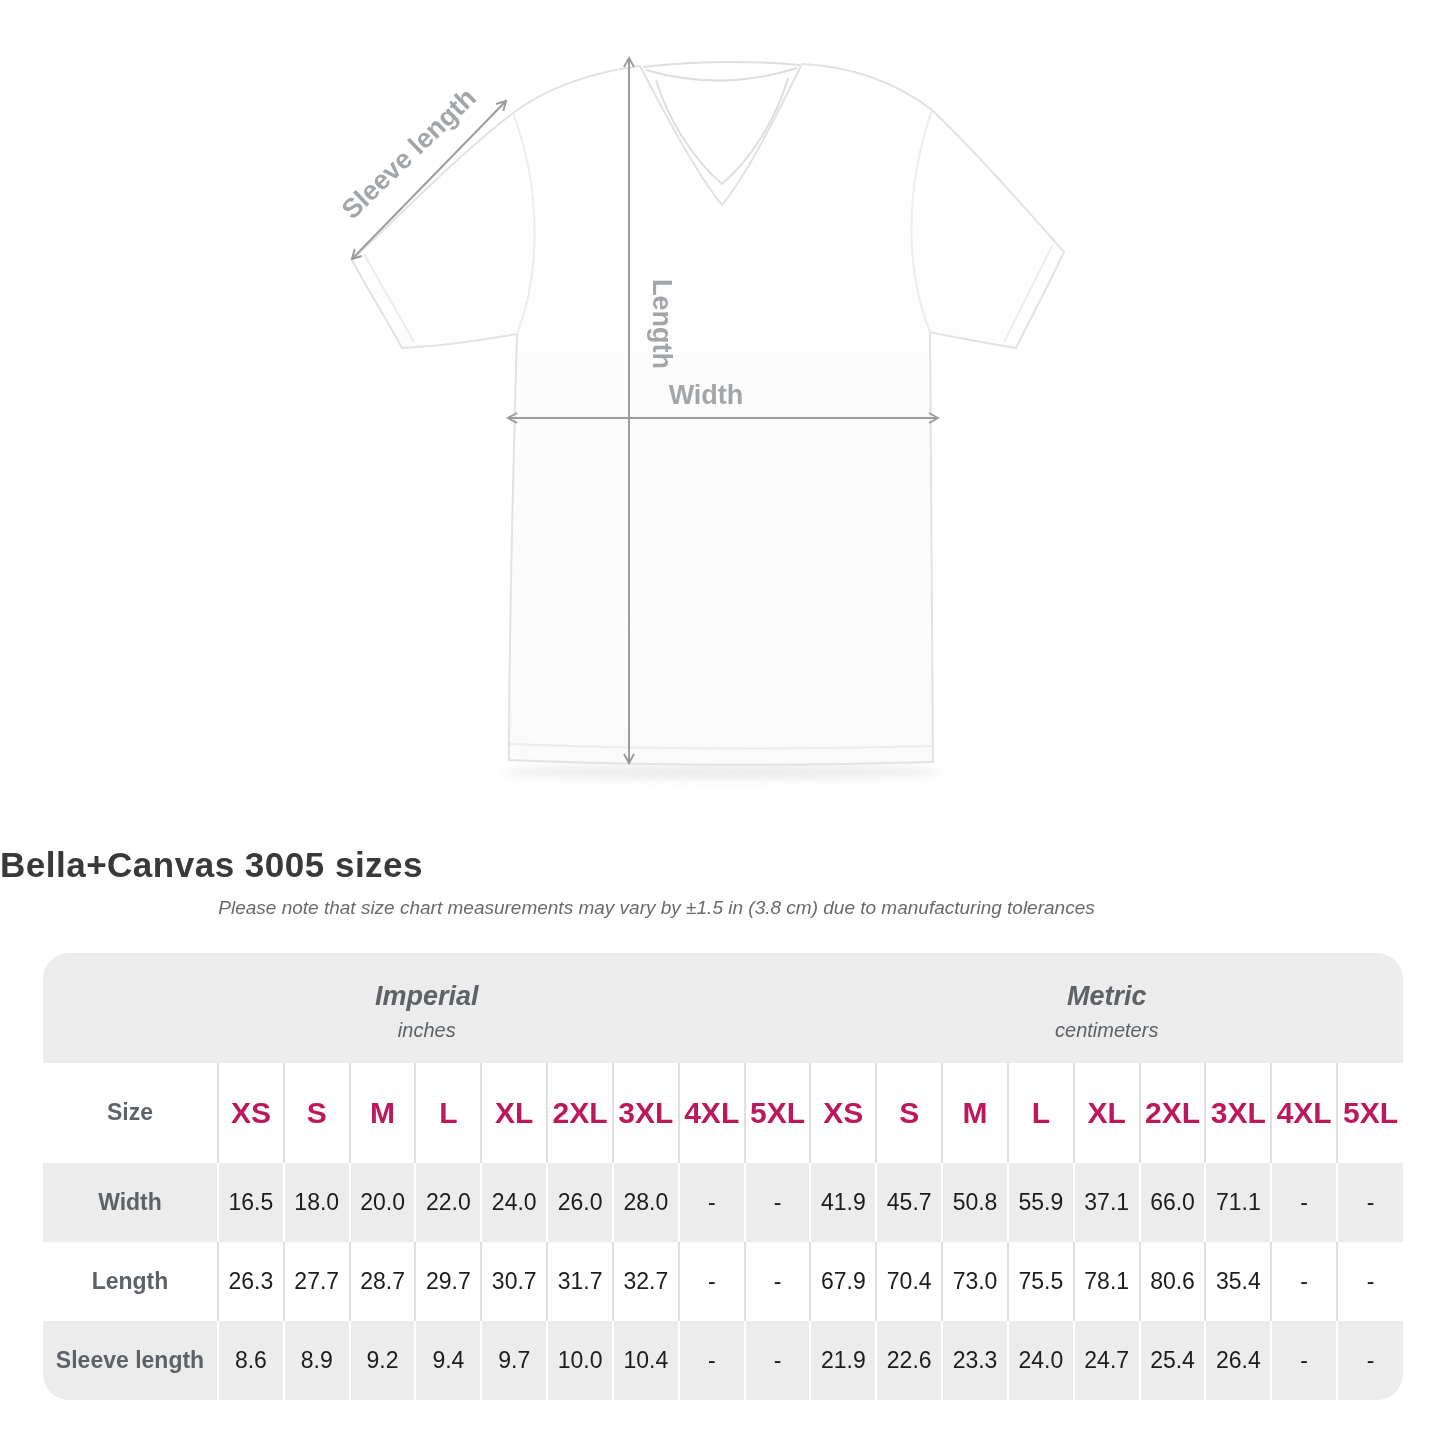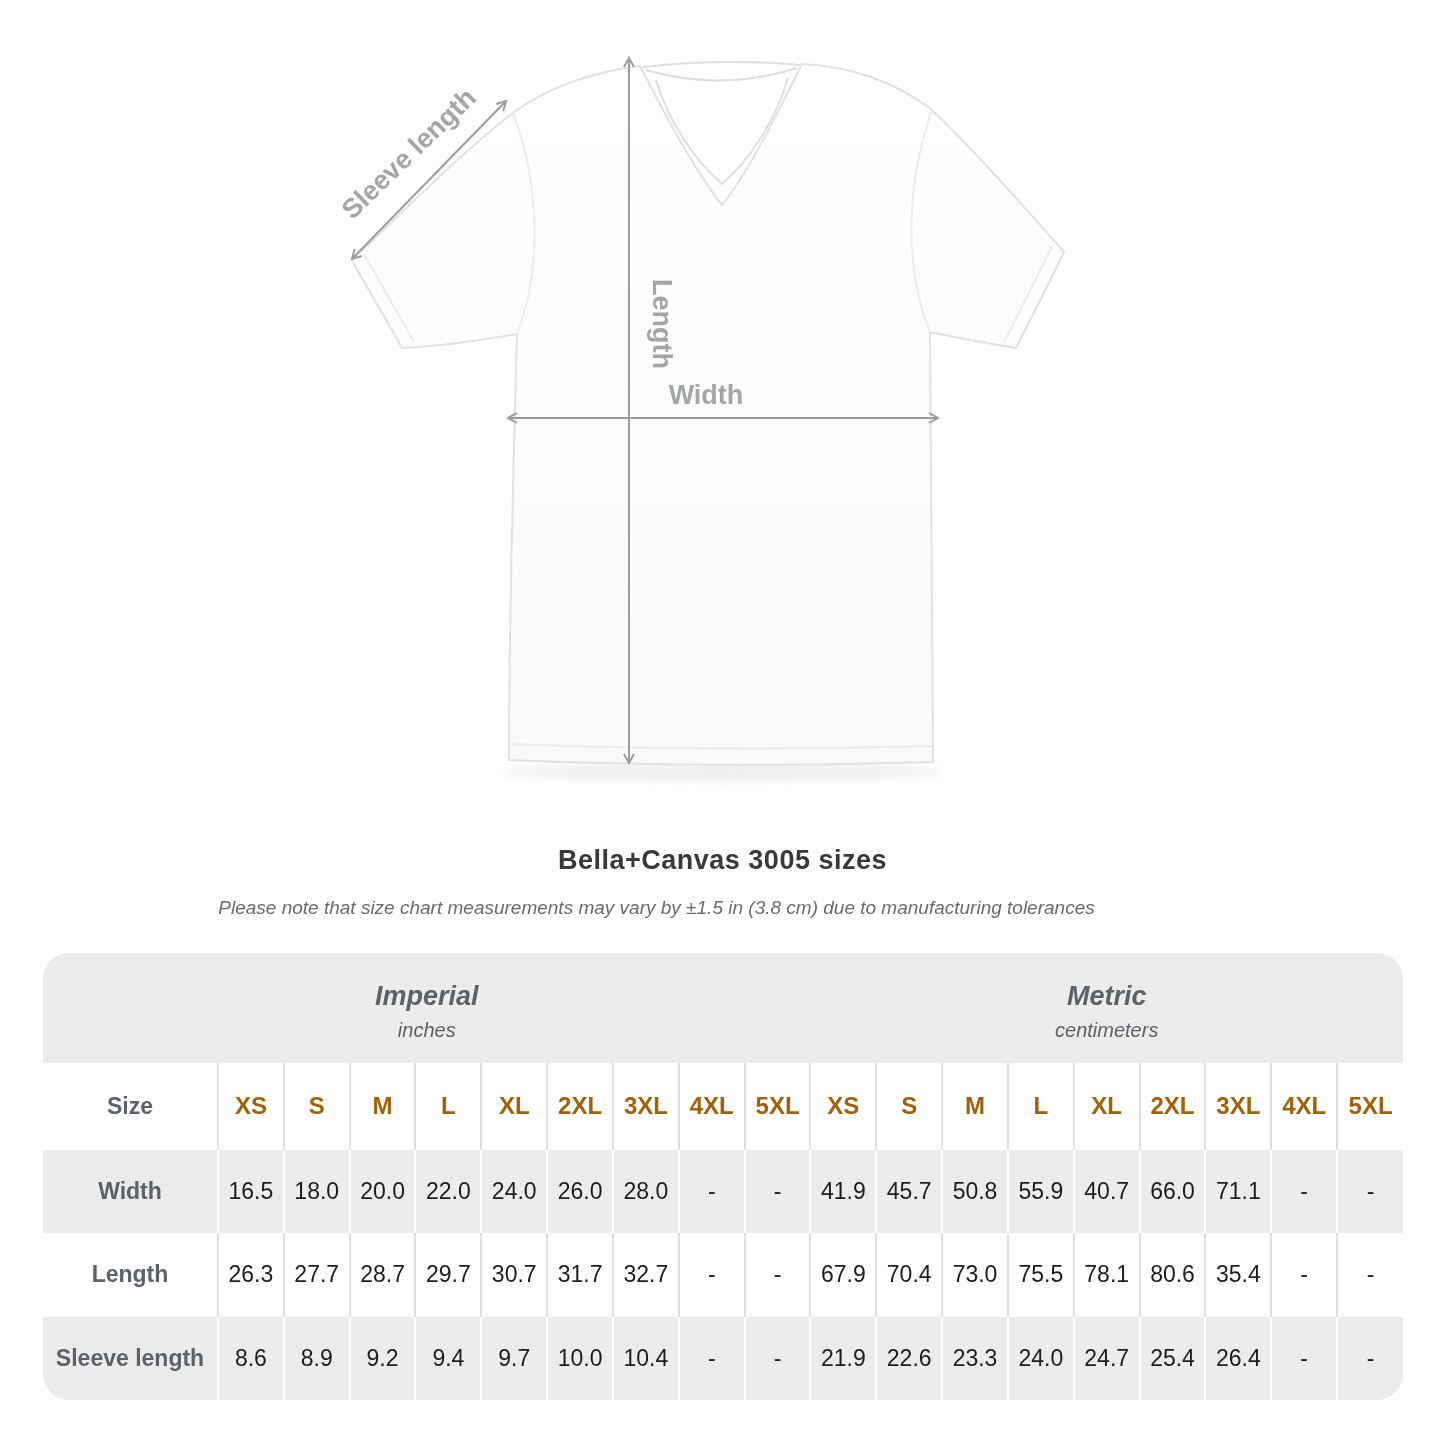--- a/index.html
+++ b/index.html
@@ -2,22 +2,22 @@
 <html><head>
 <meta charset="utf-8">
 <style>
   html,body{margin:0;padding:0;}
   body{
     width:1445px;height:1445px;position:relative;background:#ffffff;
     font-family:"Liberation Sans",sans-serif;overflow:hidden;
   }
   .shirt-figure{position:absolute;left:0;top:0;}
   .page-title{
-    position:absolute;left:0;top:845px;width:1445px;text-align:center;
-    font-size:27px;font-weight:bold;color:#393939;letter-spacing:0.5px;
+    position:absolute;left:0;top:845px;width:1445px;
+    font-size:35px;font-weight:bold;color:#393939;letter-spacing:0.5px;
   }
   .page-note{
     position:absolute;left:0;top:897px;width:1313px;text-align:center;
     font-size:19px;font-style:italic;color:#6a6a6a;
   }
   .table-wrap{
     position:absolute;left:43px;top:953px;width:1360px;height:447px;
     border-radius:26px;overflow:hidden;
   }
   table.size-table{
@@ -26,21 +26,21 @@
   col.size-col{width:175px;}
   tr.band{height:110px;}
   tr.band td{background:#ececec;vertical-align:middle;padding-top:6px;}
   .unit-name{font-size:27px;font-weight:bold;font-style:italic;color:#5c6267;}
   .unit-sub{font-size:20px;font-style:italic;color:#5c6267;margin-top:7px;}
   td{
     text-align:center;vertical-align:middle;font-size:23px;color:#1c1c1c;
     padding:0;overflow:hidden;white-space:nowrap;
   }
   td.lbl{font-weight:bold;color:#5c6267;margin-top:44px;}
-  td.szh{font-weight:bold;color:#a16207;font-size:24px;}
+  td.szh{font-weight:bold;color:#be185d;font-size:30px;}
   tr.r-white{background:#ffffff;}
   tr.r-gray td{background:#ececec;}
   tr.cols td + td{border-left:2px solid #e0e0e0;}
   tr.r-gray.cols td + td{border-left-color:#ffffff;}
 </style>
 </head>
 <body>
 
 <svg class="shirt-figure" width="1445" height="835" viewBox="0 0 1445 835">
   <defs>
@@ -148,21 +148,21 @@
           <td>22.0</td>
           <td>24.0</td>
           <td>26.0</td>
           <td>28.0</td>
           <td>-</td>
           <td>-</td>
           <td>41.9</td>
           <td>45.7</td>
           <td>50.8</td>
           <td>55.9</td>
-          <td>40.7</td>
+          <td>37.1</td>
           <td>66.0</td>
           <td>71.1</td>
           <td>-</td>
           <td>-</td>
         </tr>
         <tr class="cols r-white">
           <td class="lbl">Length</td>
           <td>26.3</td>
           <td>27.7</td>
           <td>28.7</td>

